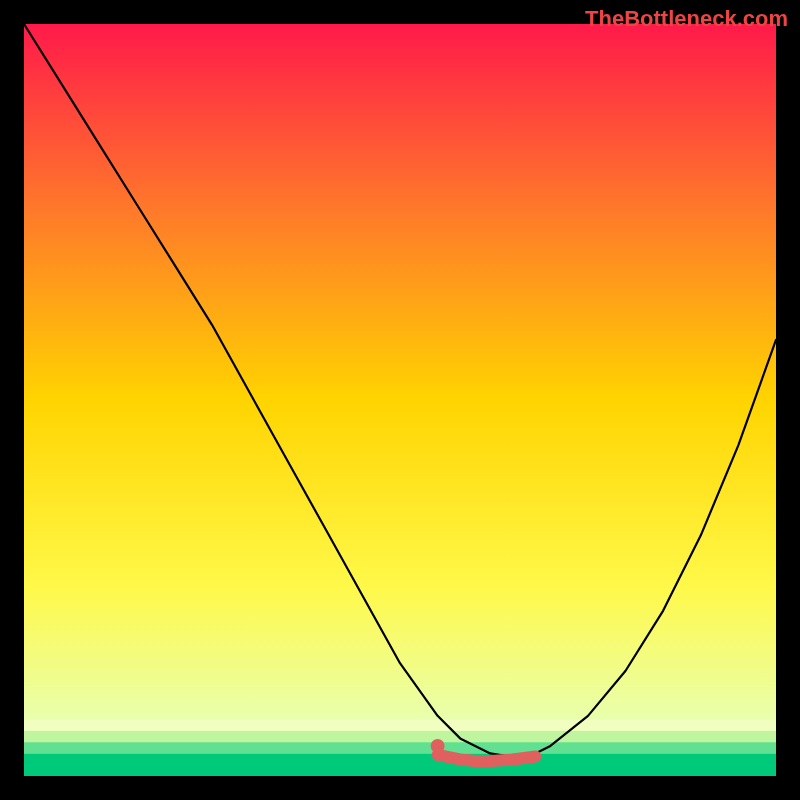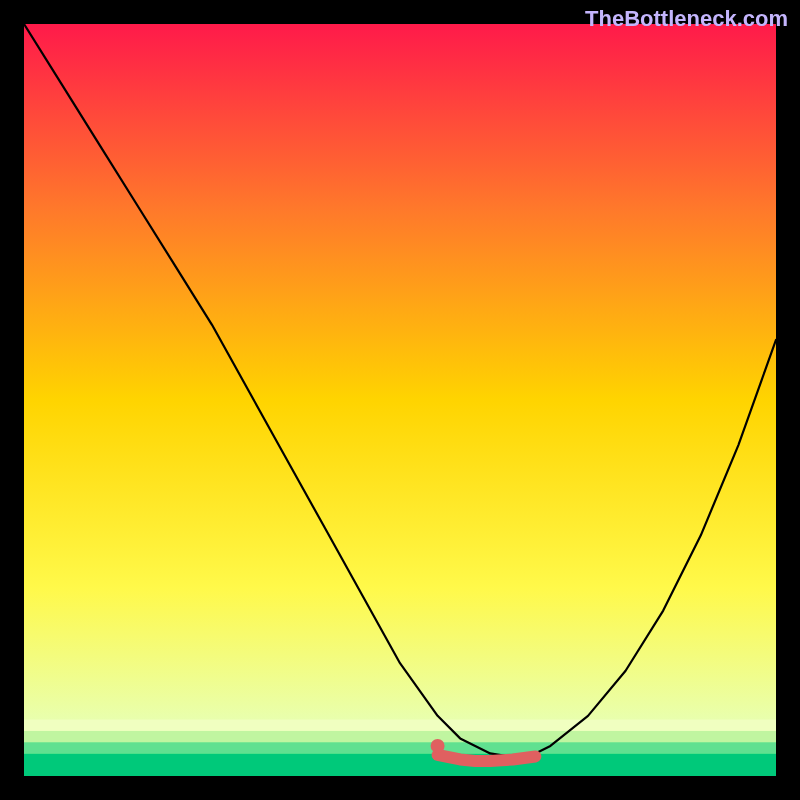--- a/index.html
+++ b/index.html
@@ -10,21 +10,21 @@
     position: relative;
     background: #000;
   }
   .watermark {
     position: absolute;
     top: 6px;
     right: 12px;
     font-family: Arial, Helvetica, sans-serif;
     font-size: 22px;
     font-weight: bold;
-    color: #c4b5fd;
+    color: #ef4444;
     z-index: 10;
   }
   .plot {
     position: absolute;
     left: 24px;
     top: 24px;
     width: 752px;
     height: 752px;
   }
   svg { display: block; }

